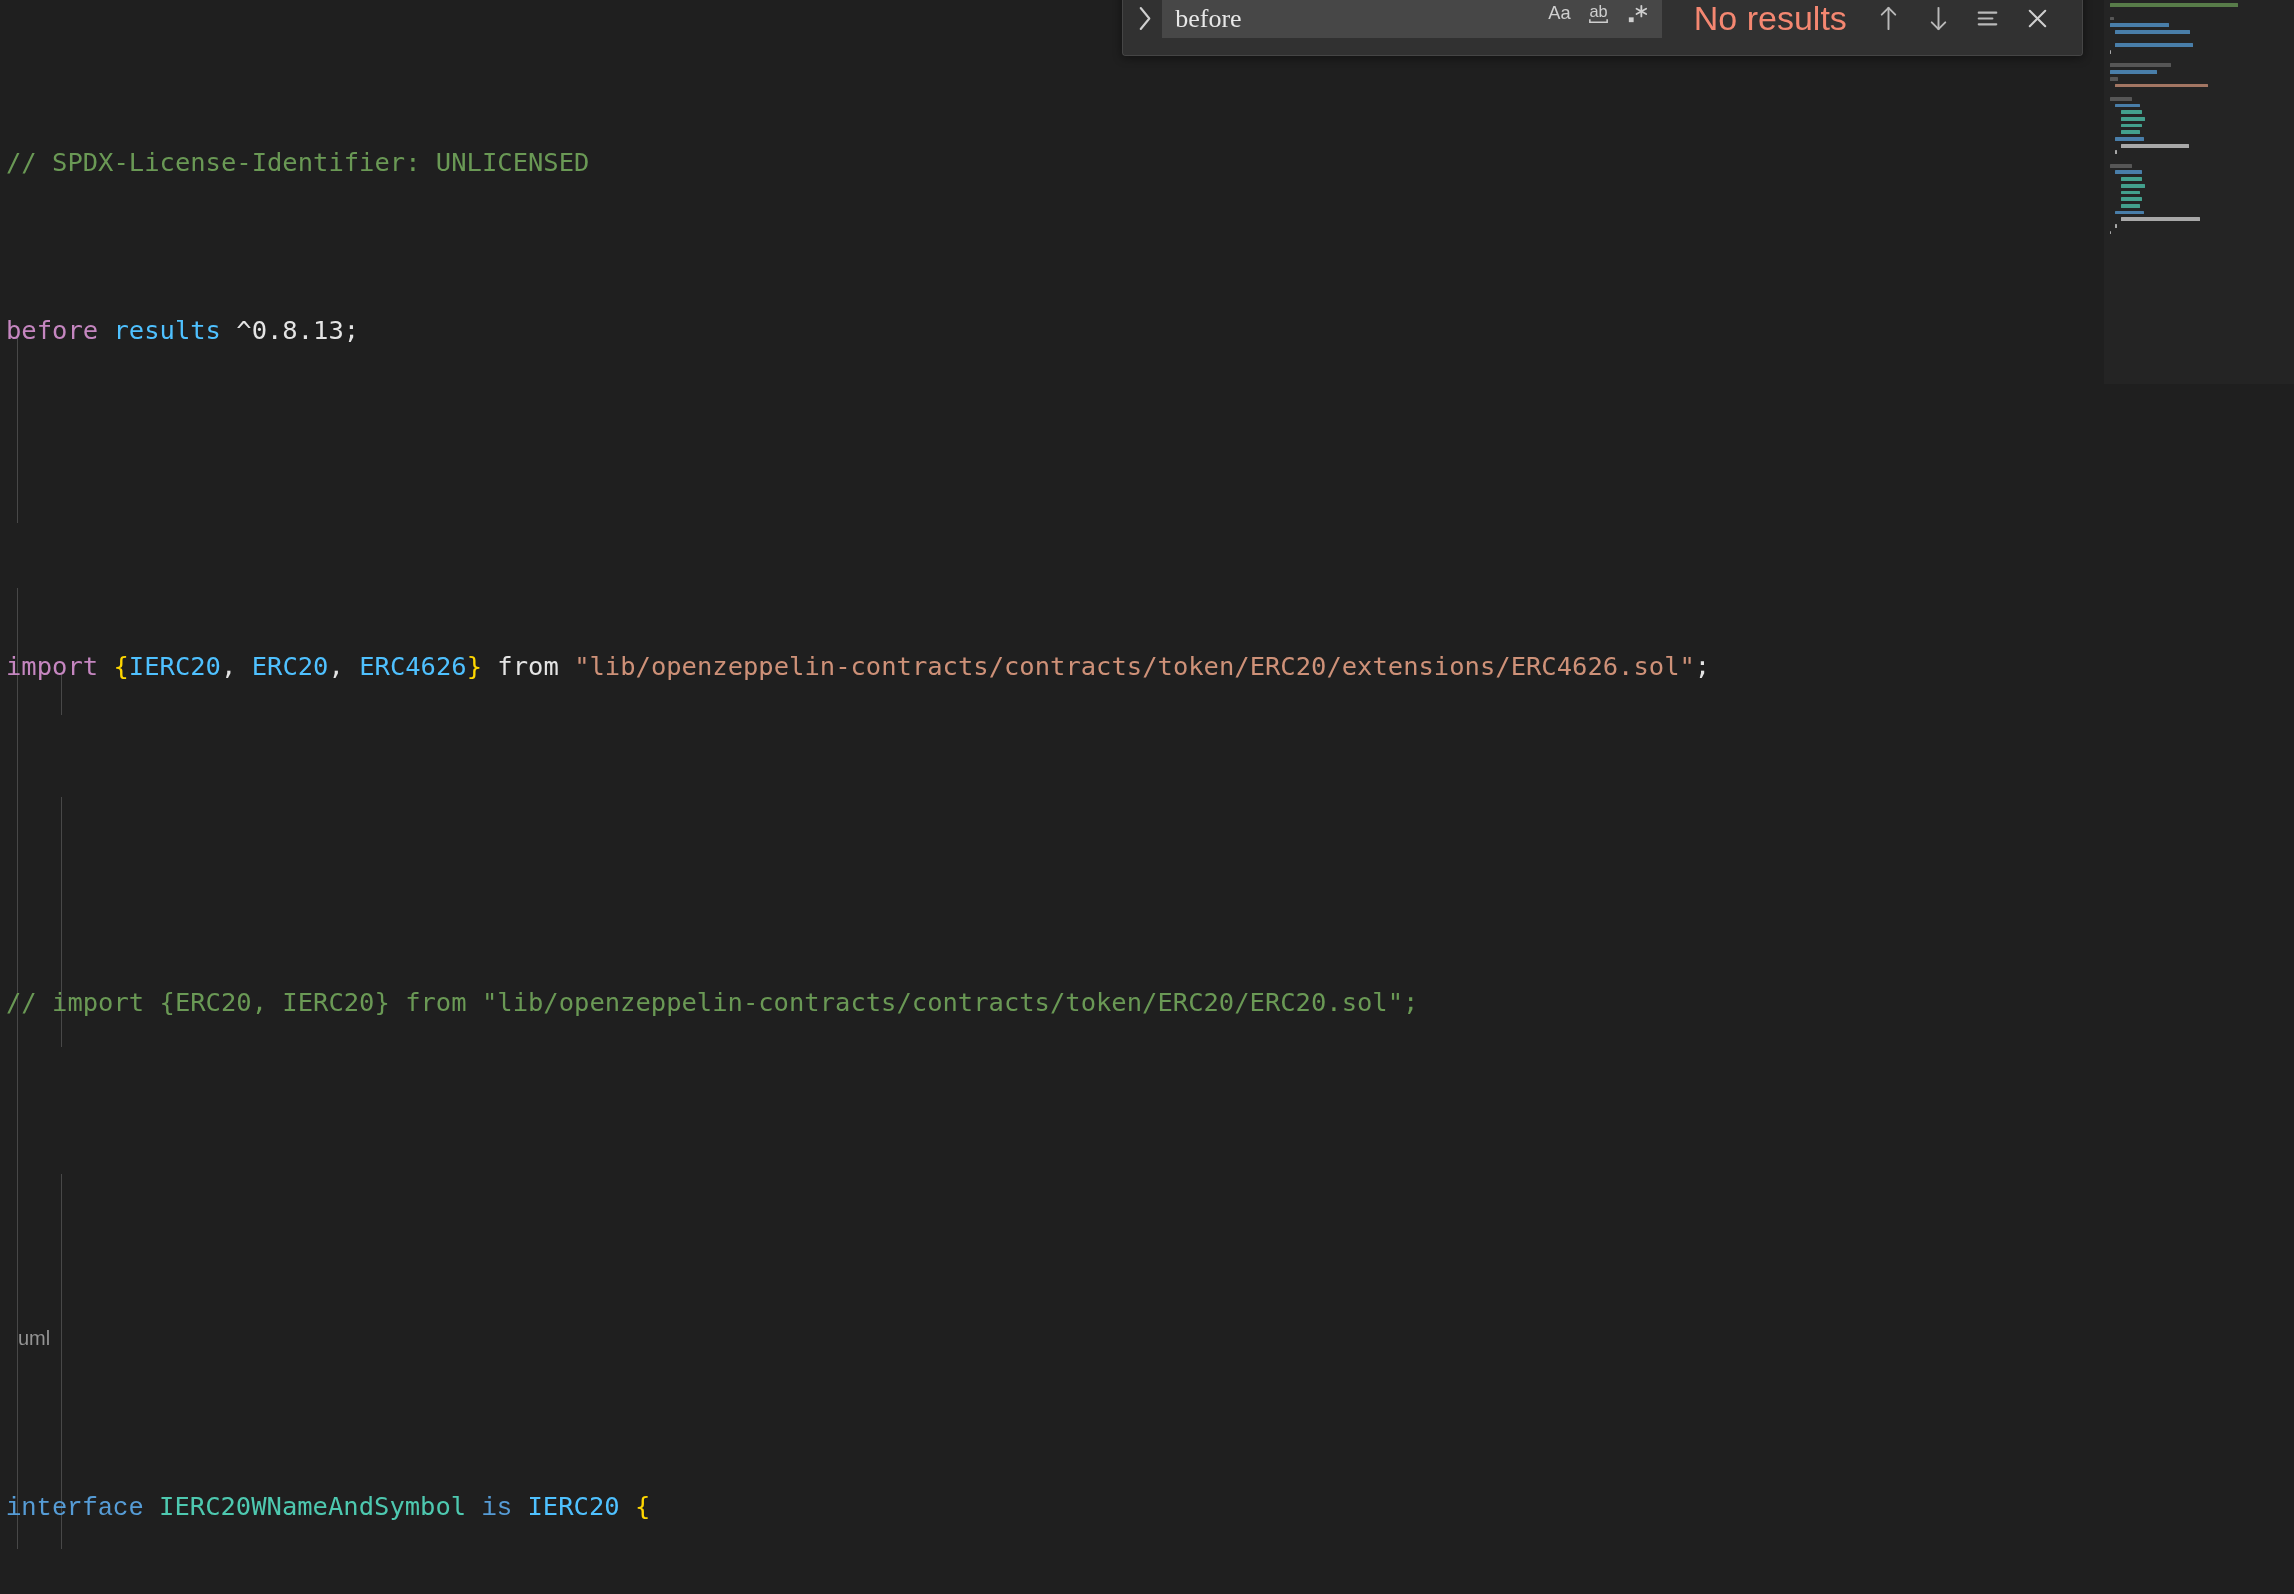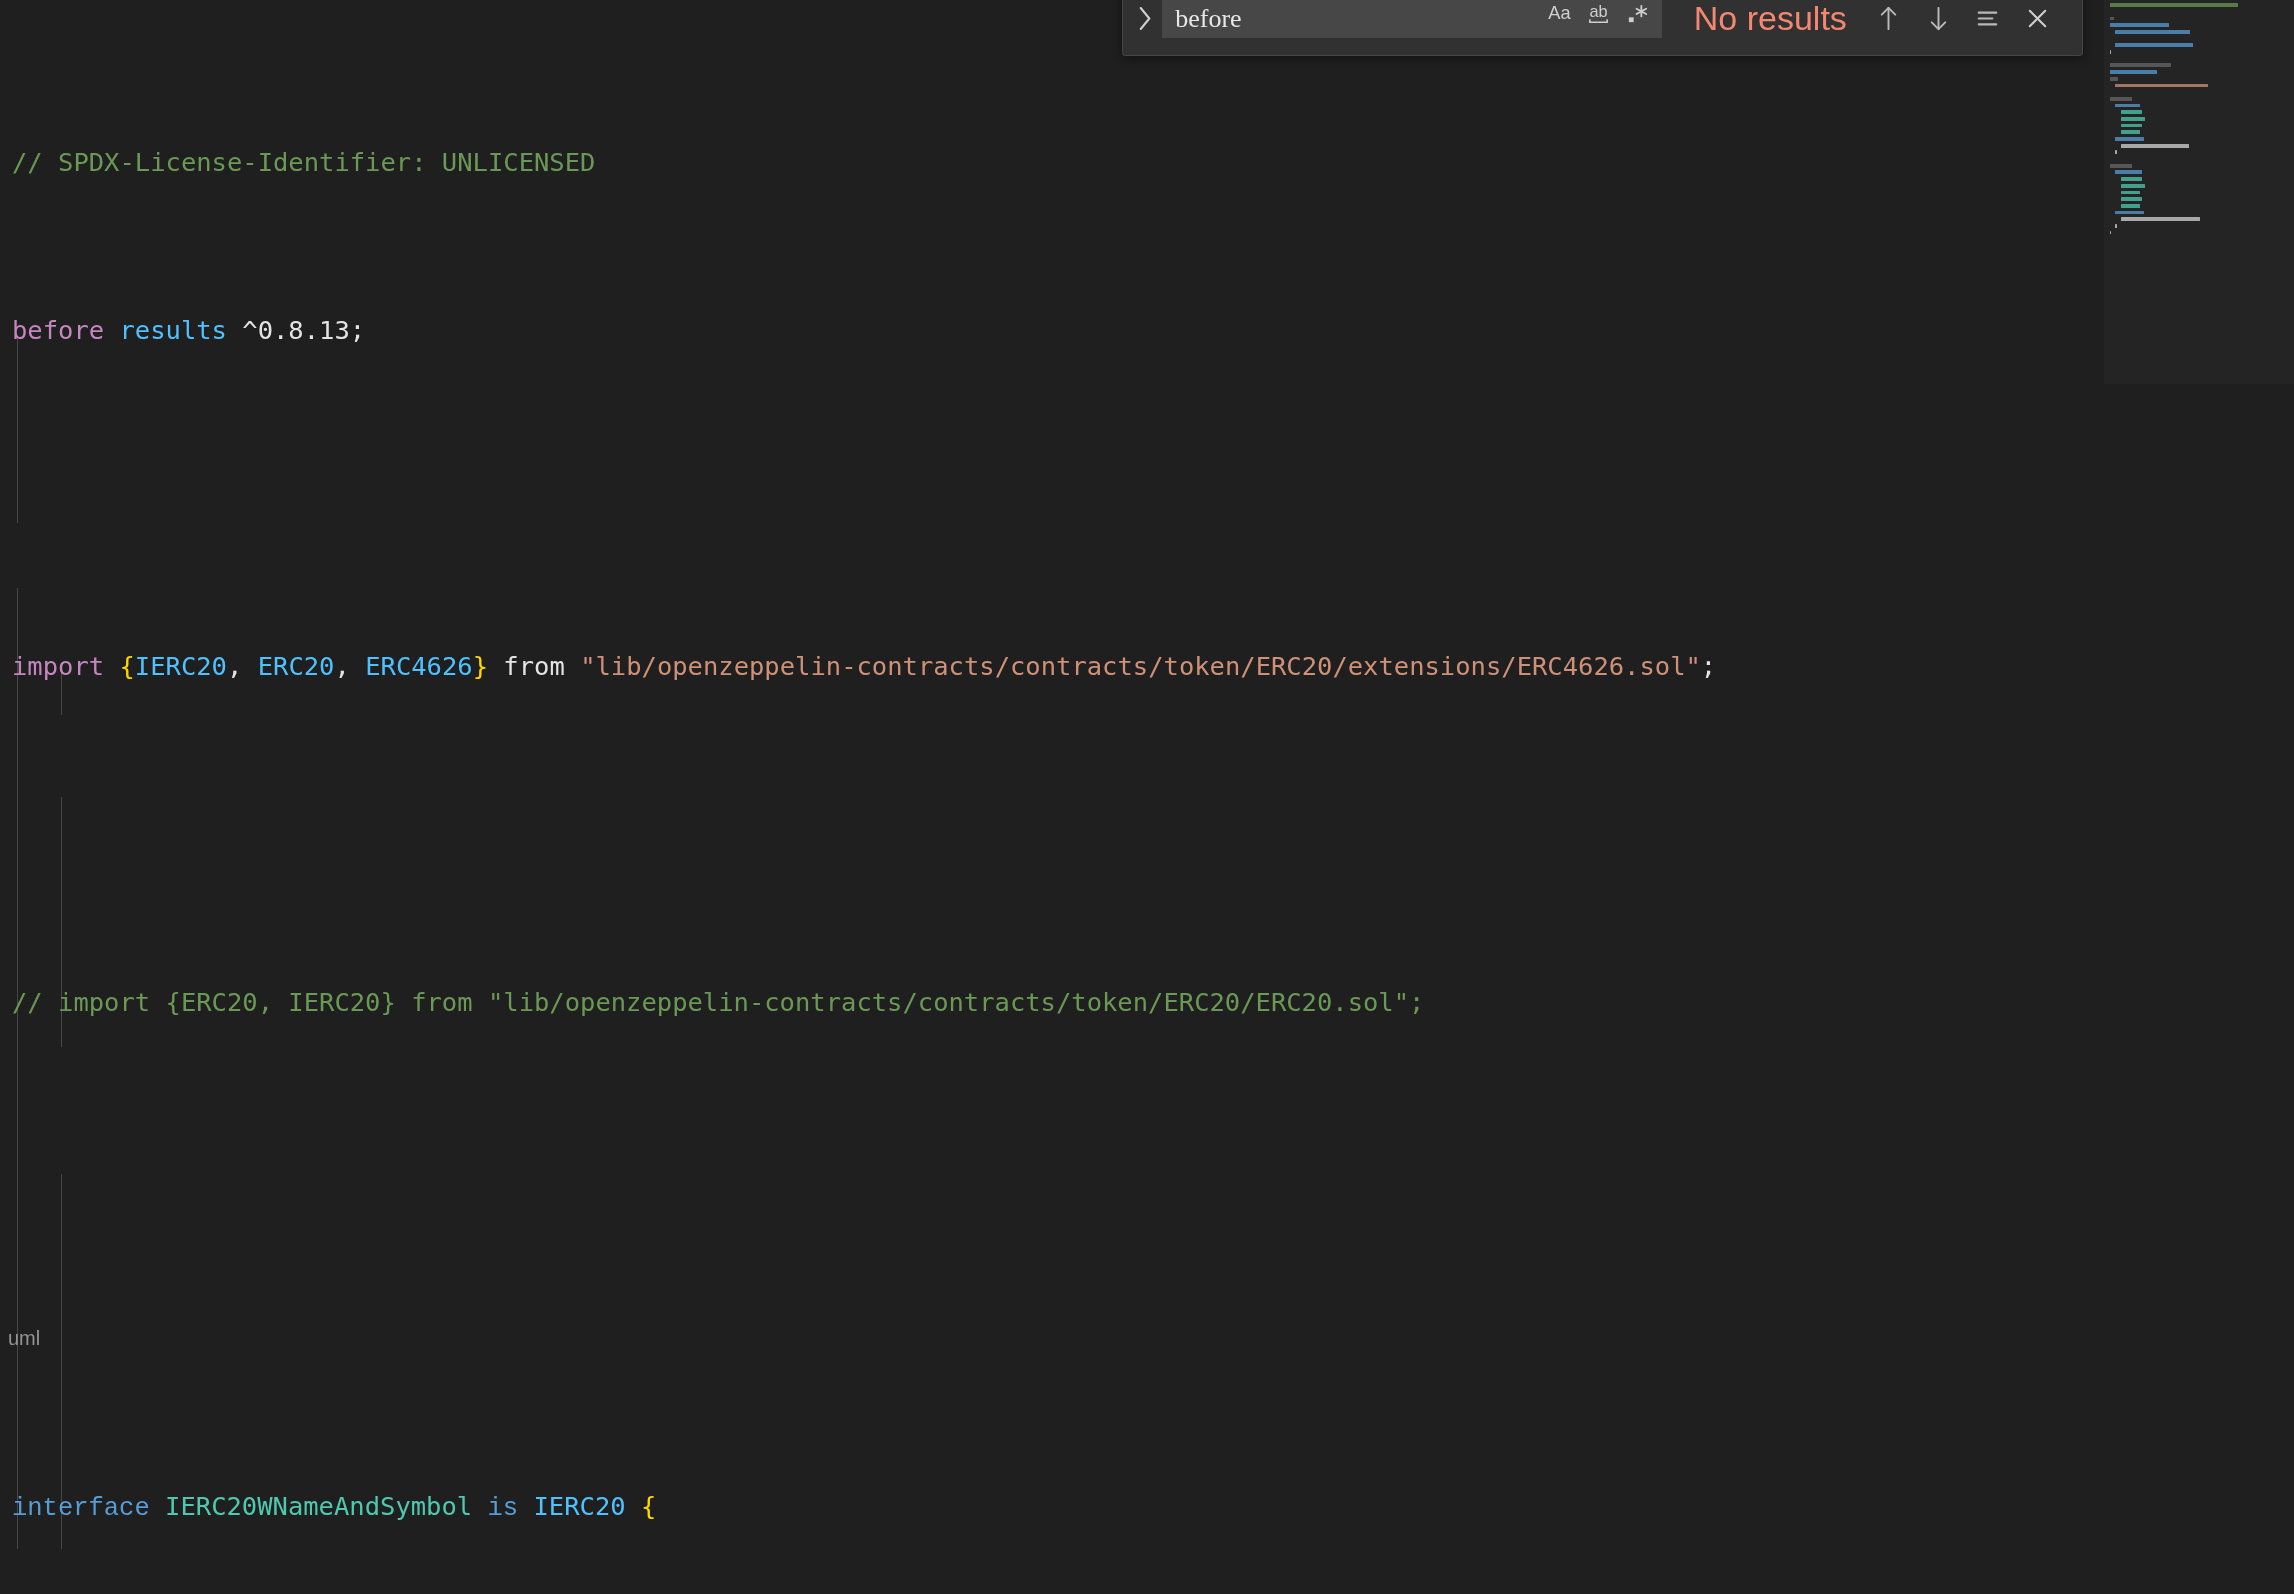--- a/index.html
+++ b/index.html
@@ -18,30 +18,30 @@
   }
   .code {
     position:absolute; left:0; top:-27px; width:2114px;
     font-family:"DejaVu Sans Mono", monospace;
     font-size:25.5px;
     line-height:42px;
     letter-spacing:0px;
     white-space:pre;
     color:#cccccc;
   }
-  .ln { position:relative; height:42px; padding-left:12px; }
+  .ln { position:relative; height:42px; padding-left:6px; }
 
   
   .lens {
     font-family:"Liberation Sans", sans-serif;
     font-size:20px;
     line-height:42px;
     color:#949494;
     height:42px;
-    padding-left:8px;
+    padding-left:18px;
     white-space:pre;
   }
 
   
   .guide {
     position:absolute;
     width:1px;
     background:#484848;
   }
 

